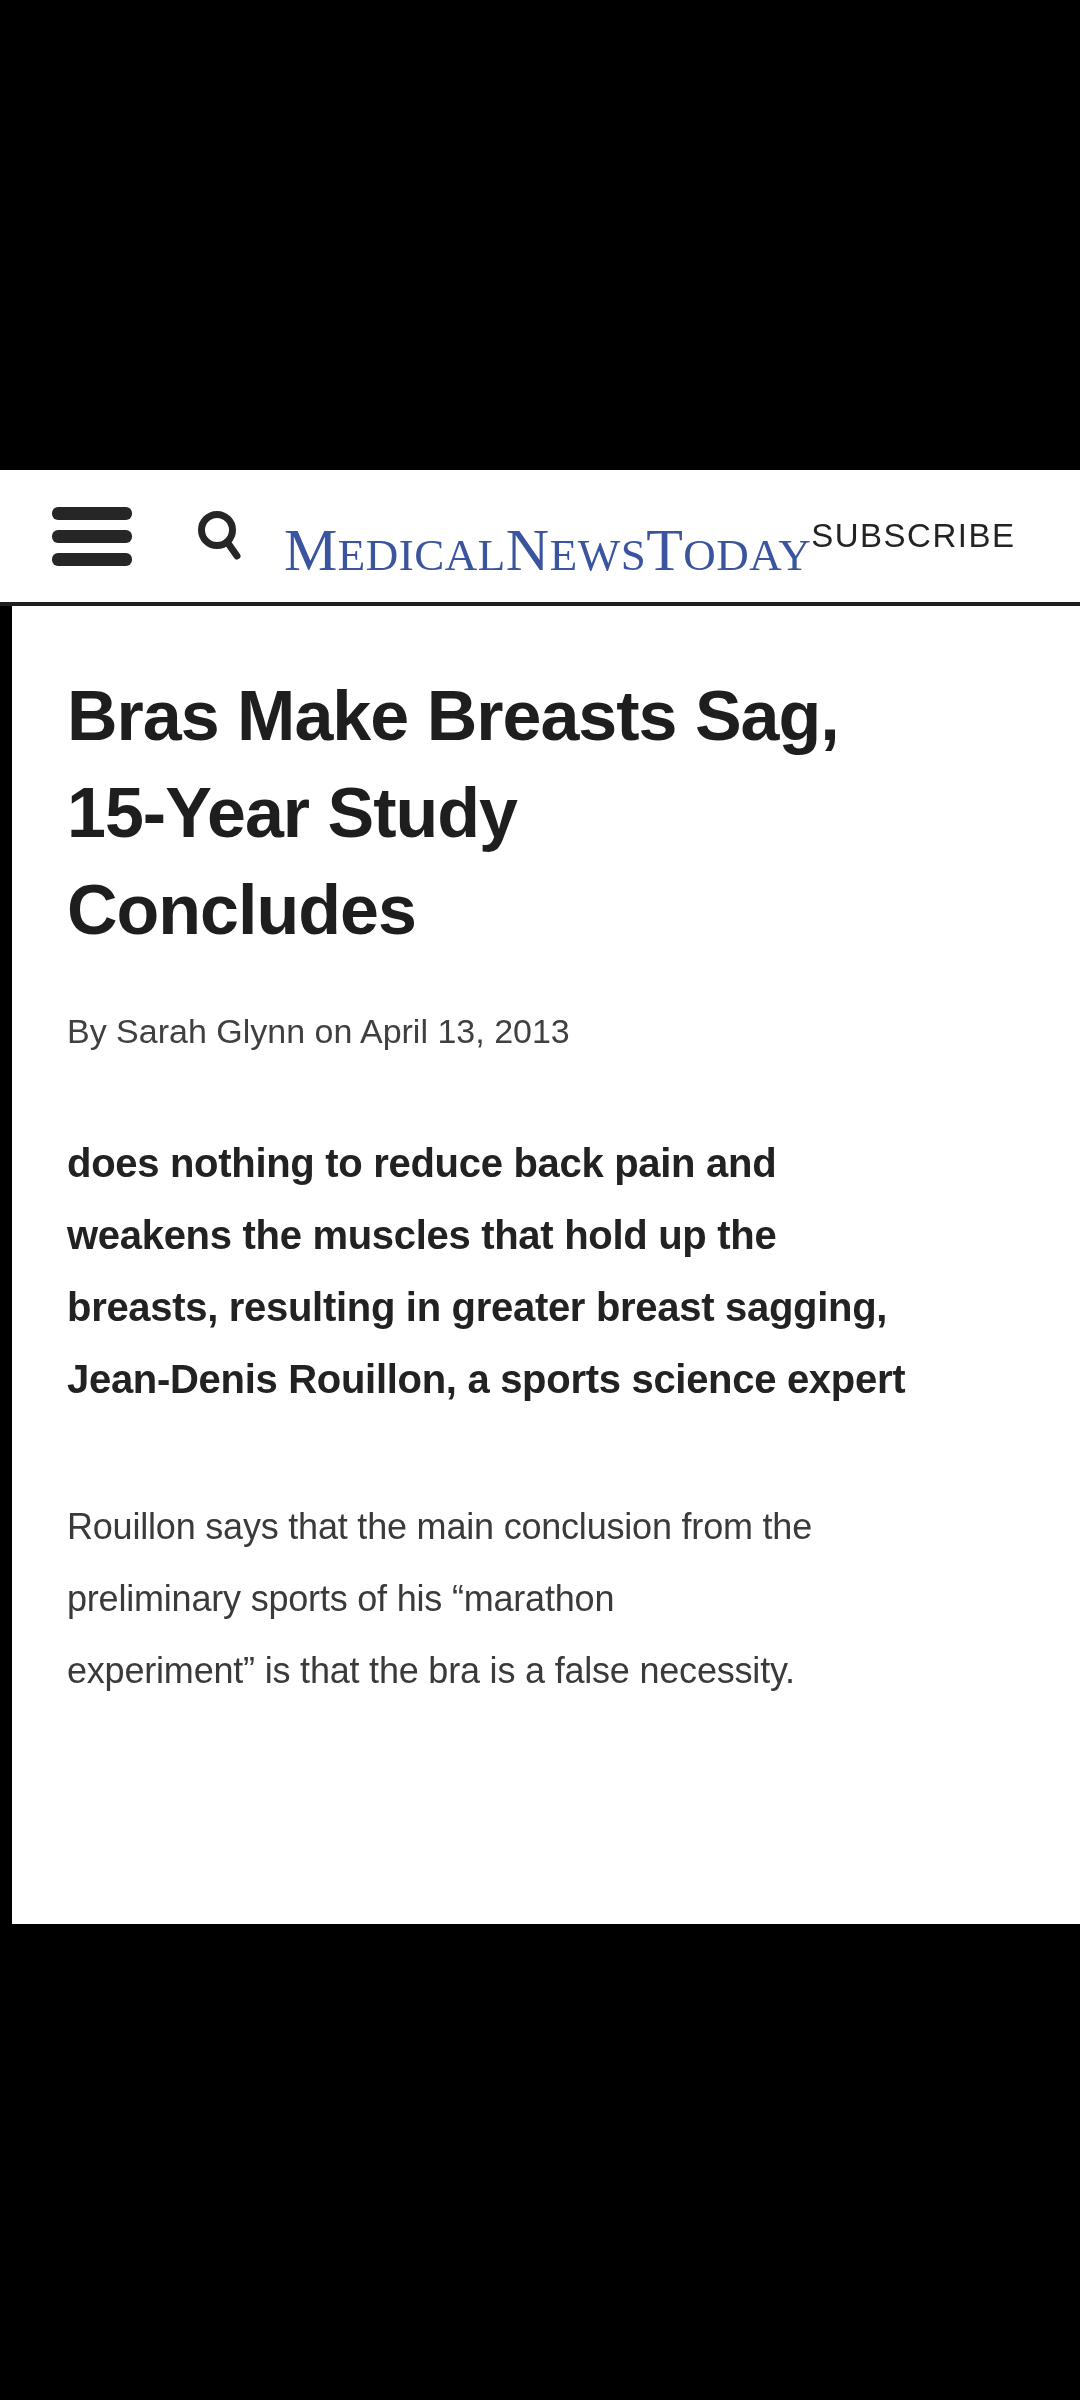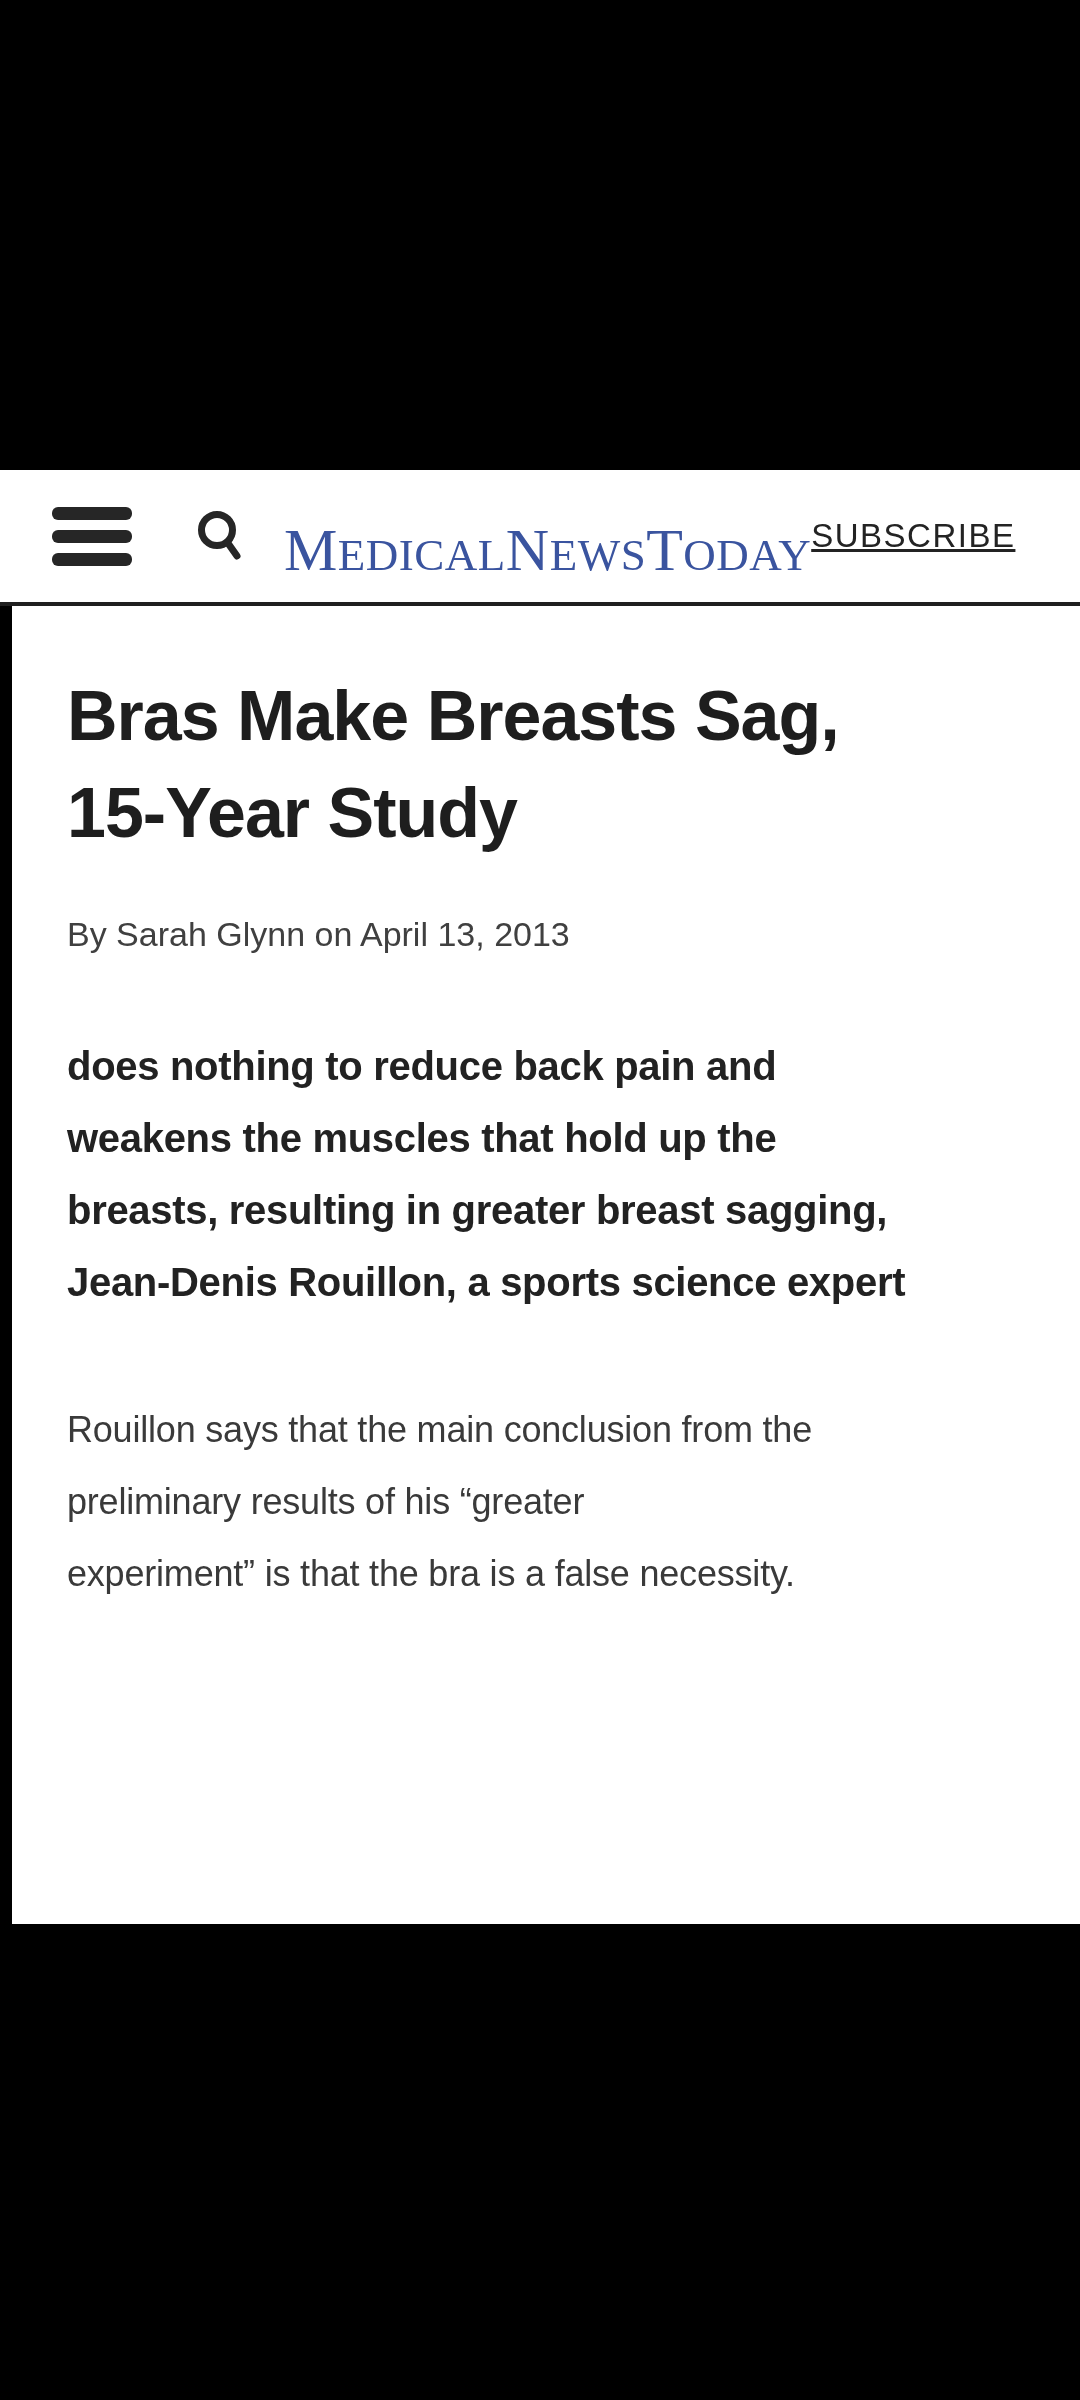--- a/index.html
+++ b/index.html
@@ -63,21 +63,20 @@
   }
   .logo-part::first-letter { font-size: 60px; }
   .subscribe-button {
     margin-left: auto;
     margin-right: 50px;
     font-size: 33px;
     letter-spacing: 1.5px;
     color: #232323;
     cursor: pointer;
     flex: 0 0 auto;
-    text-decoration: underline;
   }
 
   
   .content {
     flex: 0 0 auto;
     height: 1318px;
     background: #ffffff;
     padding: 0 55px;
     box-sizing: border-box;
     overflow: hidden;
@@ -144,34 +143,35 @@
     </div>
 
     <div class="subscribe-button">SUBSCRIBE</div>
   </div>
 
   <div class="content">
 
     <h1 class="article-title">
       <span class="line">Bras Make Breasts Sag,</span>
       <span class="line">15-Year Study</span>
+      <span class="line">Concludes</span>
     </h1>
 
     <div class="article-byline">By Sarah Glynn on April 13, 2013</div>
 
     <div class="lead-paragraph">
       <span class="line">does nothing to reduce back pain and</span>
       <span class="line">weakens the muscles that hold up the</span>
       <span class="line">breasts, resulting in greater breast sagging,</span>
       <span class="line">Jean-Denis Rouillon, a sports science expert</span>
     </div>
 
     <div class="body-paragraph">
       <span class="line">Rouillon says that the main conclusion from the</span>
-      <span class="line">preliminary results of his “greater</span>
+      <span class="line">preliminary sports of his “marathon</span>
       <span class="line">experiment” is that the bra is a false necessity.</span>
     </div>
 
   </div>
 
   <div class="letterbox-bottom"></div>
 
 </div>
 
 </body></html>

